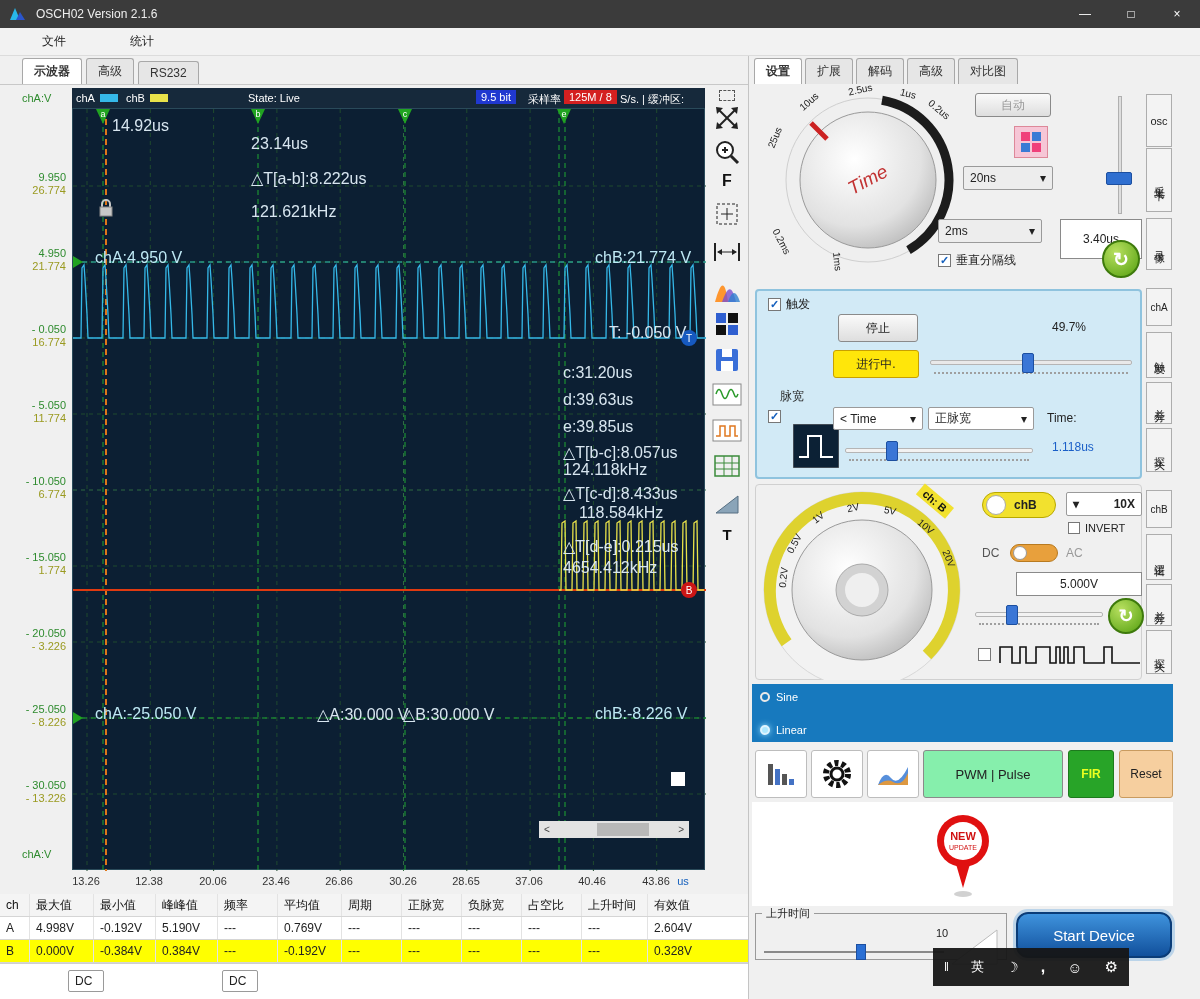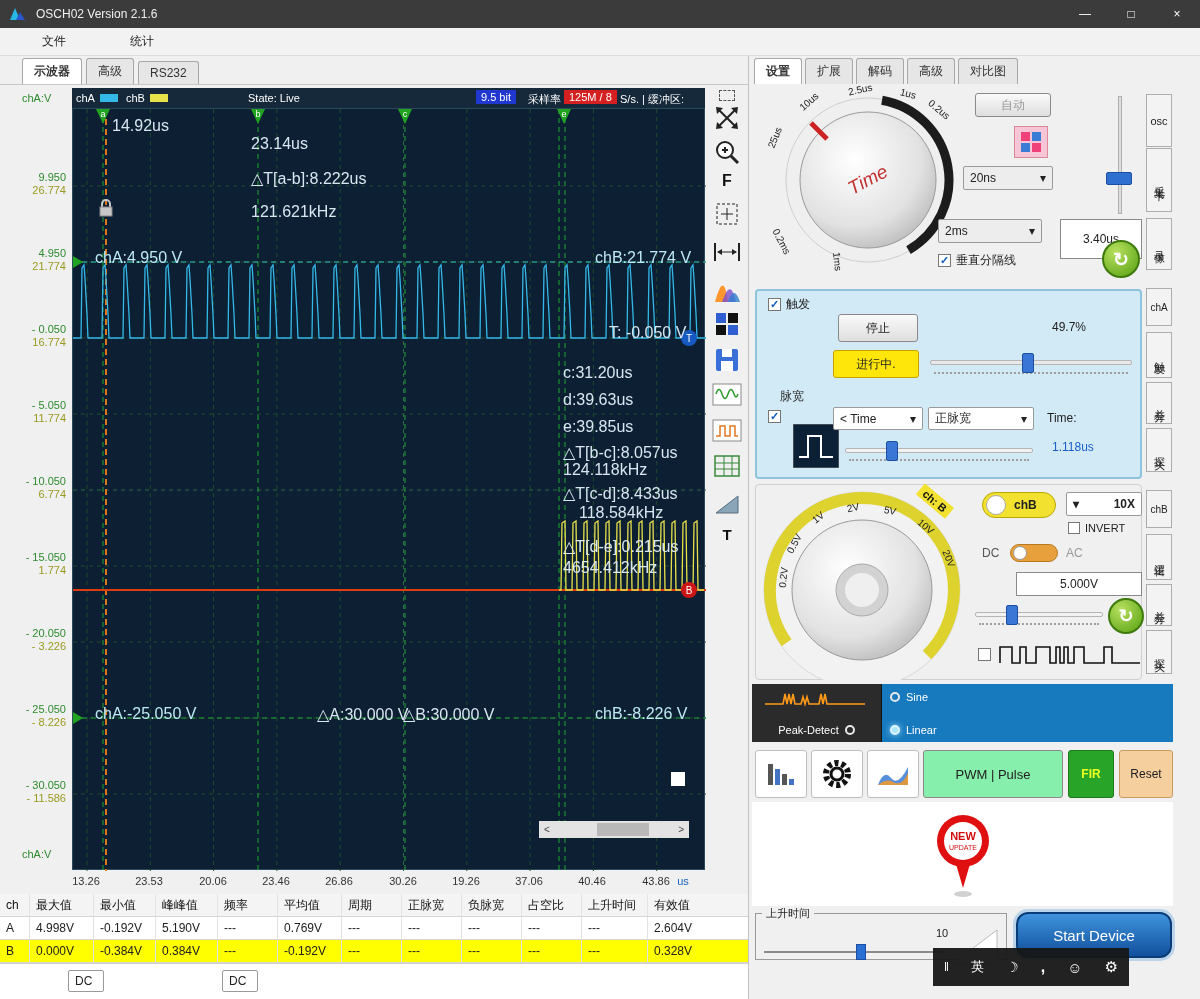--- a/index.html
+++ b/index.html
@@ -114,21 +114,21 @@
   <div class="ylab" style="top:539px">
       <div style="color:#2e8b2e">- 20.050</div>
       <div style="color:#9a9a20">- 3.226</div>
     </div>
   <div class="ylab" style="top:615px">
       <div style="color:#2e8b2e">- 25.050</div>
       <div style="color:#9a9a20">- 8.226</div>
     </div>
   <div class="ylab" style="top:691px">
       <div style="color:#2e8b2e">- 30.050</div>
-      <div style="color:#9a9a20">- 11.586</div>
+      <div style="color:#9a9a20">- 13.226</div>
     </div>
   <span class="abs" style="left:22px;top:760px;color:#2e8b2e;font-size:11px">chA:V</span>
 </div>
 
 <div class="abs" style="left:72px;top:108px;width:633px;height:762px;background:#0c1f33;border:1px solid #2a4a5a">
   <svg id="plot-svg" width="633" height="762" style="position:absolute;left:0;top:0">
       <line x1="14" y1="0" x2="14" y2="762" stroke="#1f4a2e" stroke-width="1" stroke-dasharray="4 4"></line>
       <line x1="77.3" y1="0" x2="77.3" y2="762" stroke="#1f4a2e" stroke-width="1" stroke-dasharray="4 4"></line>
       <line x1="140.6" y1="0" x2="140.6" y2="762" stroke="#1f4a2e" stroke-width="1" stroke-dasharray="4 4"></line>
       <line x1="203.89999999999998" y1="0" x2="203.89999999999998" y2="762" stroke="#1f4a2e" stroke-width="1" stroke-dasharray="4 4"></line>
@@ -284,26 +284,26 @@
   <div class="tool" style="top:404px">
       <svg width="28" height="24">
         <polygon points="3,21 25,21 25,4" fill="#8aa4b8" stroke="#566f82"></polygon>
       </svg>
     </div>
   <div class="tool" style="top:438px;font-size:15px;font-weight:bold;color:#111">T</div>
 </div>
 
 <div class="abs" style="left:72px;top:870px;width:633px;height:24px">
   <span class="xlab" style="left:-8px">13.26</span>
-  <span class="xlab" style="left:55px">23.53</span>
+  <span class="xlab" style="left:55px">12.38</span>
   <span class="xlab" style="left:119px">20.06</span>
   <span class="xlab" style="left:182px">23.46</span>
   <span class="xlab" style="left:245px">26.86</span>
   <span class="xlab" style="left:309px">30.26</span>
-  <span class="xlab" style="left:372px">19.26</span>
+  <span class="xlab" style="left:372px">28.65</span>
   <span class="xlab" style="left:435px">37.06</span>
   <span class="xlab" style="left:498px">40.46</span>
   <span class="xlab" style="left:562px">43.86</span>
   <span class="xlab" style="left:596px;color:#1560bd;width:30px">us</span>
 </div>
 
 <div class="abs" style="left:0;top:894px;width:748px">
   <div class="mrow hd">
     <div class="mc" style="width:30px">ch</div>
     <div class="mc" style="width:64px">最大值</div>
@@ -506,29 +506,20 @@
     <span>↻</span>
   </div>
 <div class="chkrow" style="left:978px;top:648px">
     <span class="chk"></span>
   </div>
 <svg class="abs" style="left:998px;top:638px" width="144" height="30">
   <path d="M2,25 v-16 h12 v16 h8 v-16 h6 v16 h10 v-16 h14 v16 h6 v-16 h4 v16 h4 v-16 h4 v16 h6 v-16 h10 v16 h20 v-16 h8 v16 h28" stroke="#111" fill="none" stroke-width="1.6"></path>
 </svg>
 
 <div class="abs" style="left:752px;top:684px;width:421px;height:58px;background:#141414;display:flex;gap:1px">
-  <div class="acqp" style="width:129px">
-    <svg width="108" height="16">
-        <path d="M2,13 h18 l2,-10 l2,10 l2,-10 l2,10 l2,-10 l2,10 h6 l2,-7 l2,7 l2,-7 l2,7 h10 l2,-10 l2,10 l2,-10 l2,10 h38" stroke="#ff9a1a" stroke-width="1.6" fill="none"></path>
-      </svg>
-    <div class="acqlabel">
-        <span>Peak-Detect</span>
-        <span class="radio"></span>
-      </div>
-  </div>
   <div class="acqp" style="flex:1;background:#1779be;align-items:flex-start;padding-left:8px">
     <div class="acqlabel">
         <span class="radio"></span>
         <span>Sine</span>
       </div>
     <div class="acqlabel">
         <span class="radio" style="background:#aee8ff;border-color:#dff4ff;box-shadow:0 0 6px #9fe2ff"></span>
         <span>Linear</span>
       </div>
   </div>

